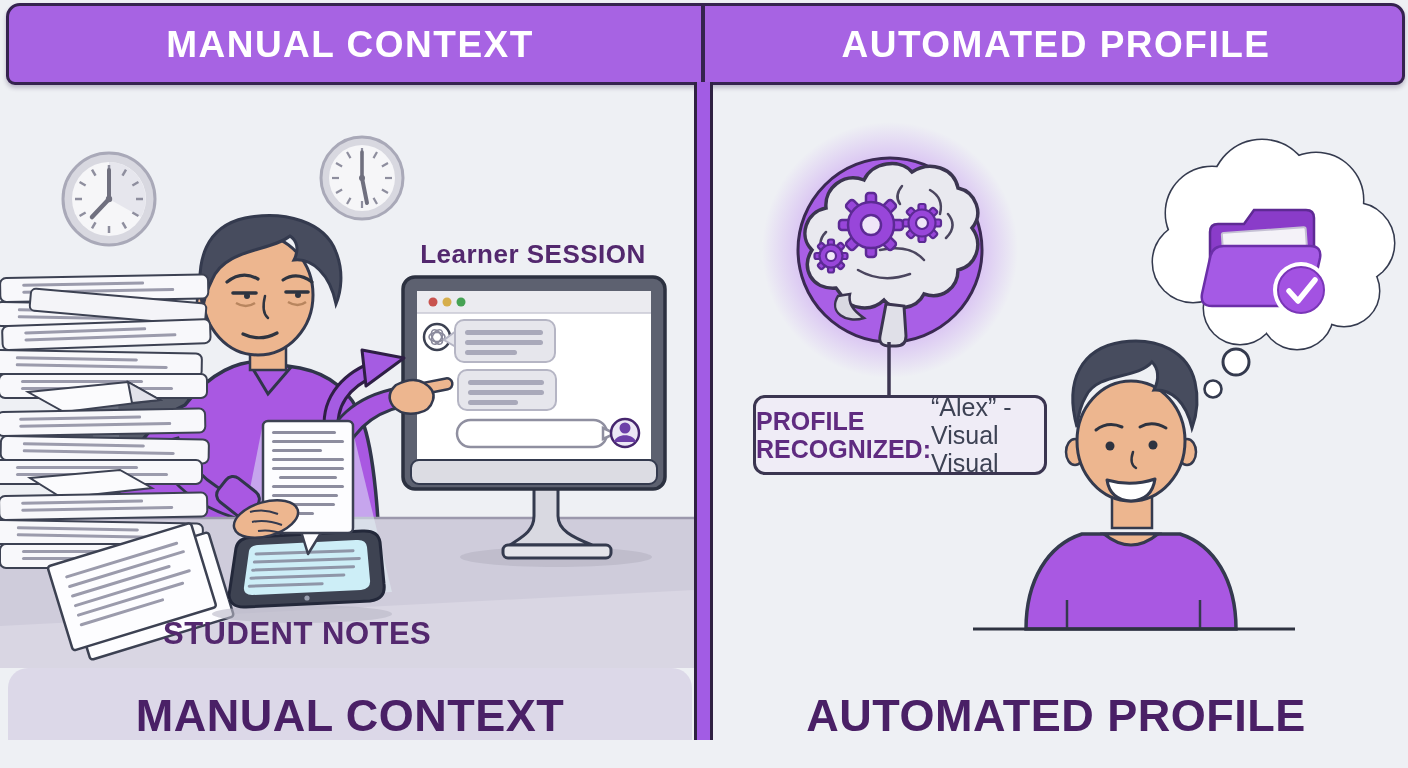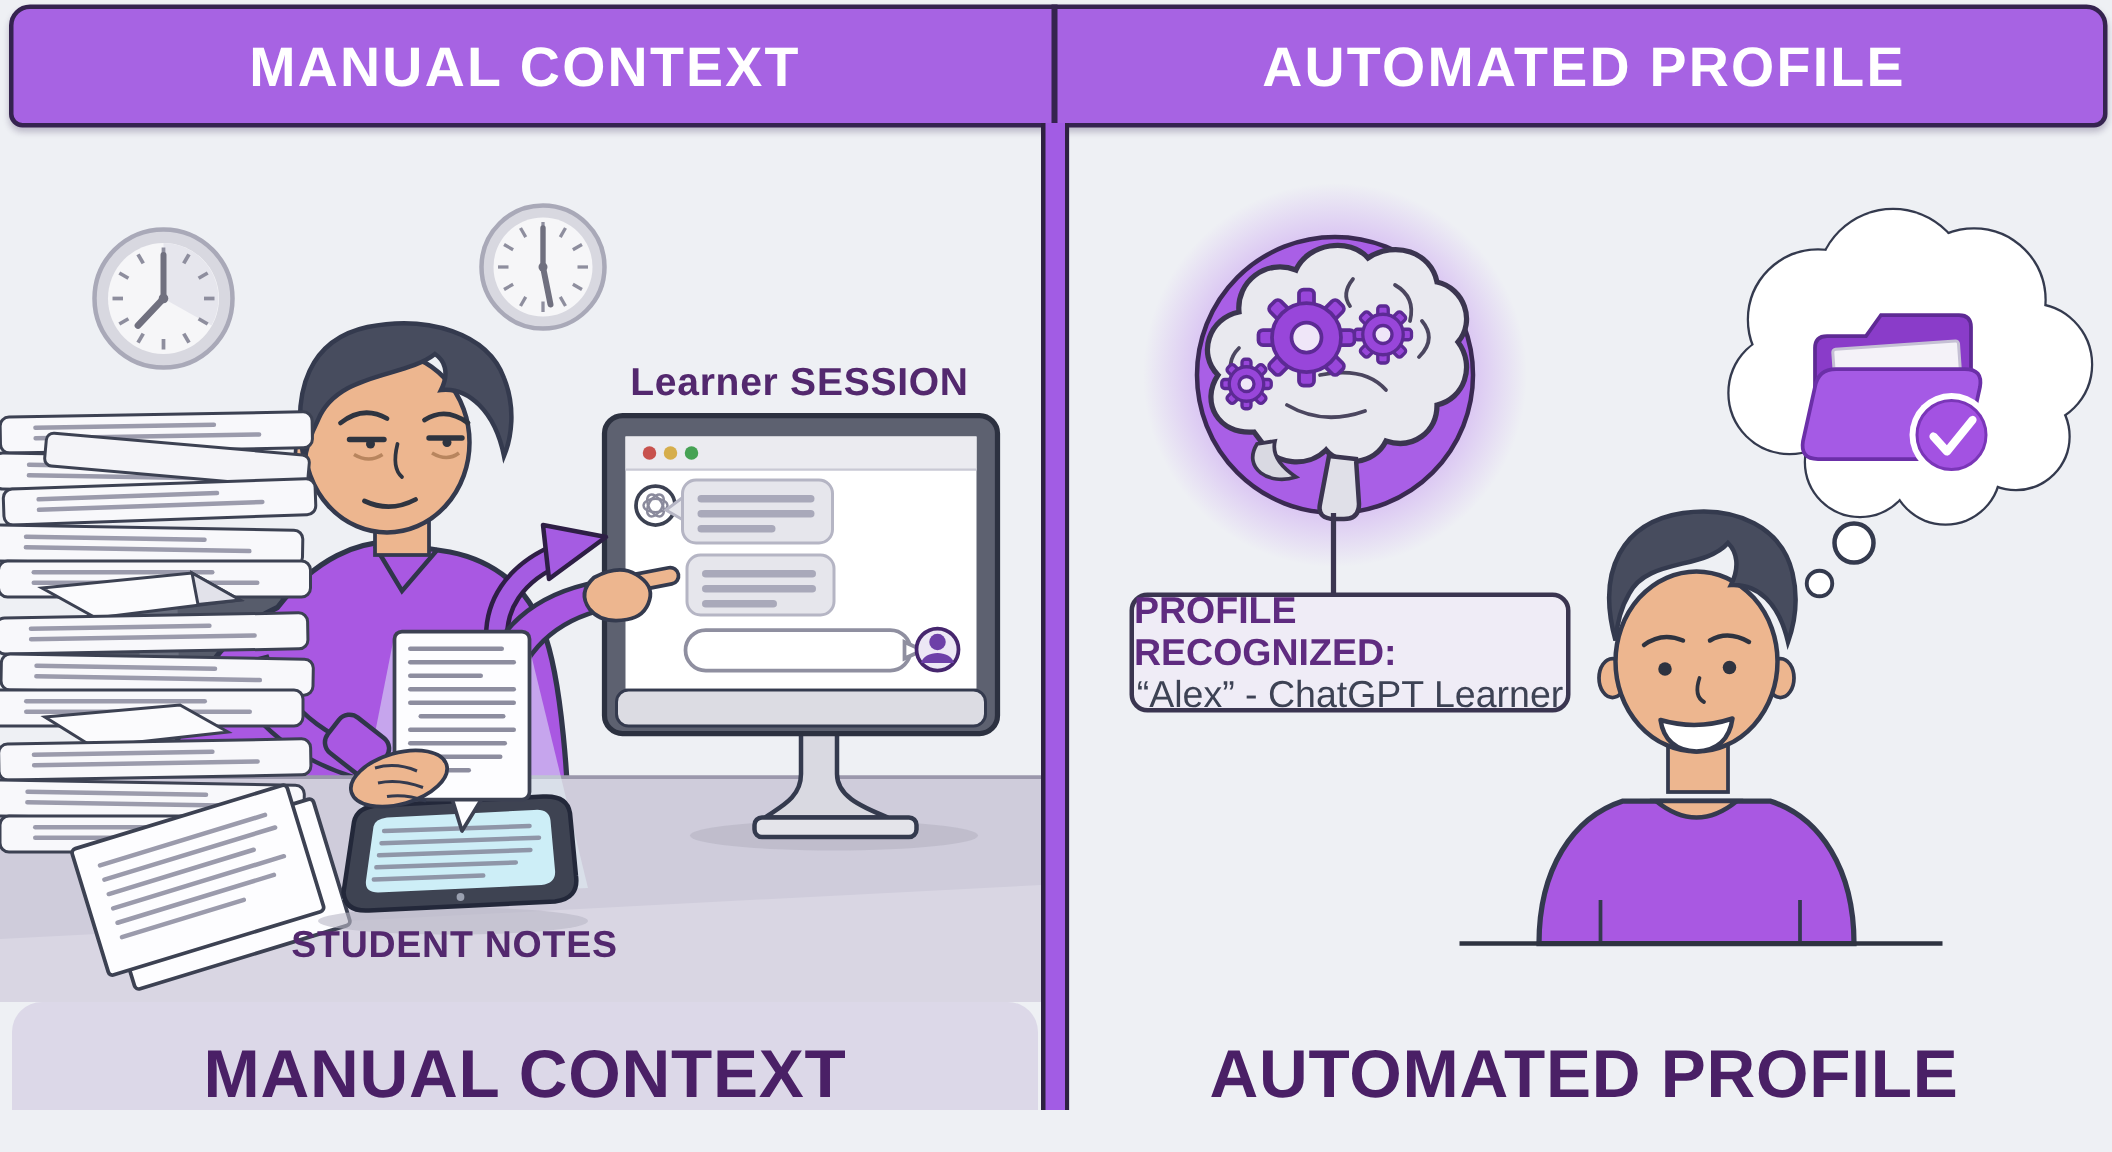--- a/index.html
+++ b/index.html
@@ -15,25 +15,25 @@
   .divider{position:absolute;left:694px;top:82px;width:19px;height:680px;background:#a25ce4;
            border:3px solid #2f2142;border-top:none;border-radius:0 0 10px 10px;box-sizing:border-box;}
   .lavender-panel{position:absolute;left:8px;top:668px;width:684px;height:100px;background:#dcd8e8;
                   border-radius:20px 20px 0 0;}
   .caption{position:absolute;top:690px;font-size:45px;font-weight:800;color:#4a2066;
            letter-spacing:.5px;text-align:center;}
   .caption.left{left:8px;width:684px;}
   .caption.right{left:712px;width:688px;}
   .monitor-title{position:absolute;left:393px;top:239px;width:280px;text-align:center;
                  font-size:26px;font-weight:700;color:#53286e;letter-spacing:.5px;}
-  .tablet-caption{position:absolute;left:163px;top:616px;width:280px;text-align:center;
-                  font-size:25px;font-weight:700;color:#53286e;letter-spacing:.5px;}
+  .tablet-caption{position:absolute;left:163px;top:616px;width:280px;text-align:left;
+                  font-size:31px;font-weight:700;color:#53286e;letter-spacing:.5px;}
   .profile-box{position:absolute;left:753px;top:395px;width:294px;height:80px;background:#efecf6;
                border:3px solid #3a3550;border-radius:12px;box-sizing:border-box;
-               display:flex;flex-direction:column;justify-content:center;align-items:center;}
+               display:flex;flex-direction:row;justify-content:center;align-items:center;}
   .profile-box .l1{font-size:25px;font-weight:700;color:#5f2b80;line-height:28px;}
   .profile-box .l2{font-size:25px;font-weight:500;color:#3d4254;line-height:28px;}
   svg{position:absolute;left:0;top:0;}
 </style>
 </head>
 <body>
 
 <div class="stage">
 
   <svg width="1408" height="768" viewBox="0 0 1408 768">
@@ -366,19 +366,19 @@
 
   <div class="divider"></div>
 
   <div class="lavender-panel"></div>
 
   <div class="monitor-title">Learner SESSION</div>
   <div class="tablet-caption">STUDENT NOTES</div>
 
   <div class="profile-box">
     <div class="l1">PROFILE RECOGNIZED:</div>
-    <div class="l2">“Alex” - ChatGPT Learner</div>
+    <div class="l2">“Alex” - Visual Visual</div>
   </div>
 
   <div class="caption left">MANUAL CONTEXT</div>
   <div class="caption right">AUTOMATED PROFILE</div>
 
 </div>
 
 </body></html>

